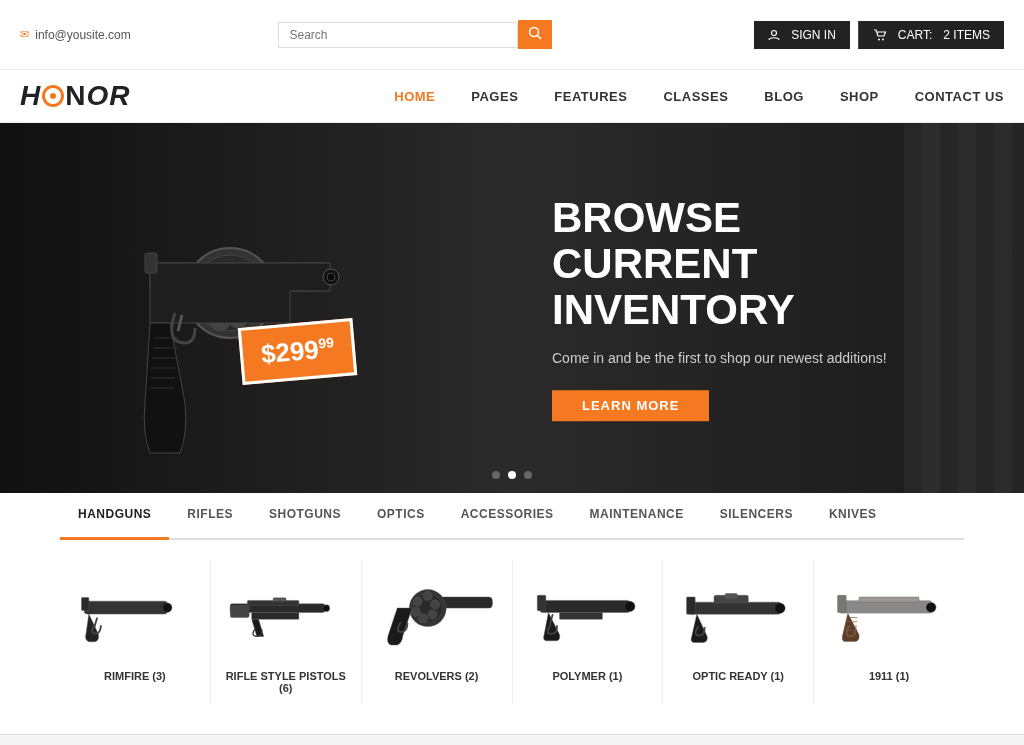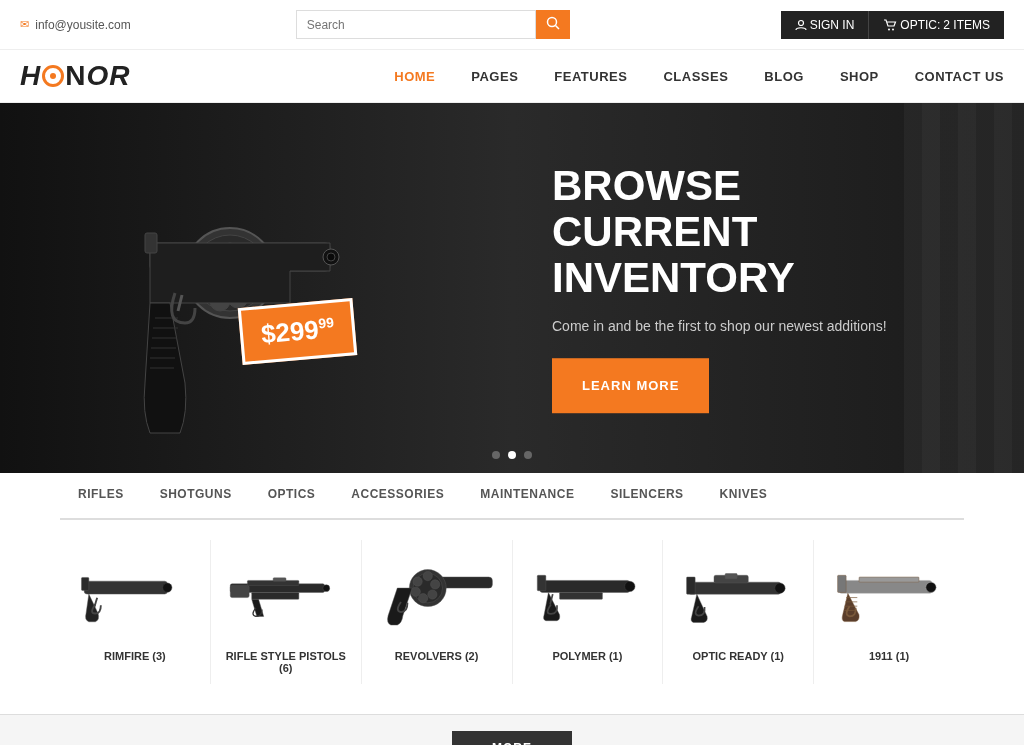--- a/index.html
+++ b/index.html
@@ -8,21 +8,21 @@
     
     .top-bar {
       background: #fff;
       border-bottom: 1px solid #eee;
       padding: 6px 20px;
       display: flex;
       align-items: center;
       justify-content: space-between;
     }
     .top-bar-left { display: flex; align-items: center; gap: 6px; font-size: 12px; color: #555; }
-    .search-bar { display: flex; flex: 1; max-width: 320px; margin: 4px 20px; }
+    .search-bar { display: flex; align-items: center; flex: 1; max-width: 320px; margin: 14px 20px; }
     .search-bar input {
       border: 1px solid #ddd;
       padding: 5px 10px;
       font-size: 12px;
       width: 240px;
       outline: none;
     }
     .search-btn {
       background: #f47920;
       border: none;
@@ -33,21 +33,22 @@
     .top-bar-actions { display: flex; align-items: center; }
     .signin-btn, .cart-btn {
       background: #222;
       color: #fff;
       border: none;
       padding: 7px 14px;
       font-size: 12px;
       cursor: pointer;
       display: flex;
       align-items: center;
-      gap: 3px;
+      gap: 11px;
+      margin-left: 8px;
     }
     .cart-btn { border-left: 1px solid #444; }
 
     
     .header {
       background: #fff;
       padding: 10px 20px;
       display: flex;
       align-items: center;
       justify-content: space-between;
@@ -148,21 +149,21 @@
     }
     .hero-subtitle {
       font-size: 14px;
       color: #ccc;
       margin-bottom: 24px;
     }
     .hero-btn {
       background: #f47920;
       color: #fff;
       border: none;
-      padding: 20px 30px;
+      padding: 8px 30px;
       font-size: 13px;
       font-weight: bold;
       text-transform: uppercase;
       cursor: pointer;
       letter-spacing: 1px;
     }
     .hero-dots {
       position: absolute;
       bottom: 14px;
       left: 50%;
@@ -296,21 +297,21 @@
         <path d="M1 11c0-3 10-3 10 0" stroke="white" stroke-width="1.2" fill="none"></path>
       </svg>
       <span>SIGN IN</span>
     </button>
     <button class="cart-btn">
       <svg width="14" height="12" viewBox="0 0 14 12">
         <path d="M1 1h2l2 6h6l1.5-4H4" stroke="white" stroke-width="1.2" fill="none"></path>
         <circle cx="6" cy="10.5" r="1" fill="white"></circle>
         <circle cx="10" cy="10.5" r="1" fill="white"></circle>
       </svg>
-      <span>OPTIC:</span>
+      <span>CART:</span>
       <span>2 ITEMS</span>
     </button>
   </div>
 </div>
 
 <div class="header">
   <div class="logo">
     <span style="font-style:italic;">H</span>
     <span class="o-icon"></span>
     <span>N<span style="font-style:italic;">OR</span></span>
@@ -383,20 +384,21 @@
   <div class="hero-dots">
     <div class="dot"></div>
     <div class="dot active"></div>
     <div class="dot"></div>
   </div>
 </div>
 
 <div class="products-section">
 
   <div class="tabs">
+    <div class="tab active">HANDGUNS</div>
     <div class="tab">RIFLES</div>
     <div class="tab">SHOTGUNS</div>
     <div class="tab">OPTICS</div>
     <div class="tab">ACCESSORIES</div>
     <div class="tab">MAINTENANCE</div>
     <div class="tab">SILENCERS</div>
     <div class="tab">KNIVES</div>
   </div>
 
   <div class="products-grid">

